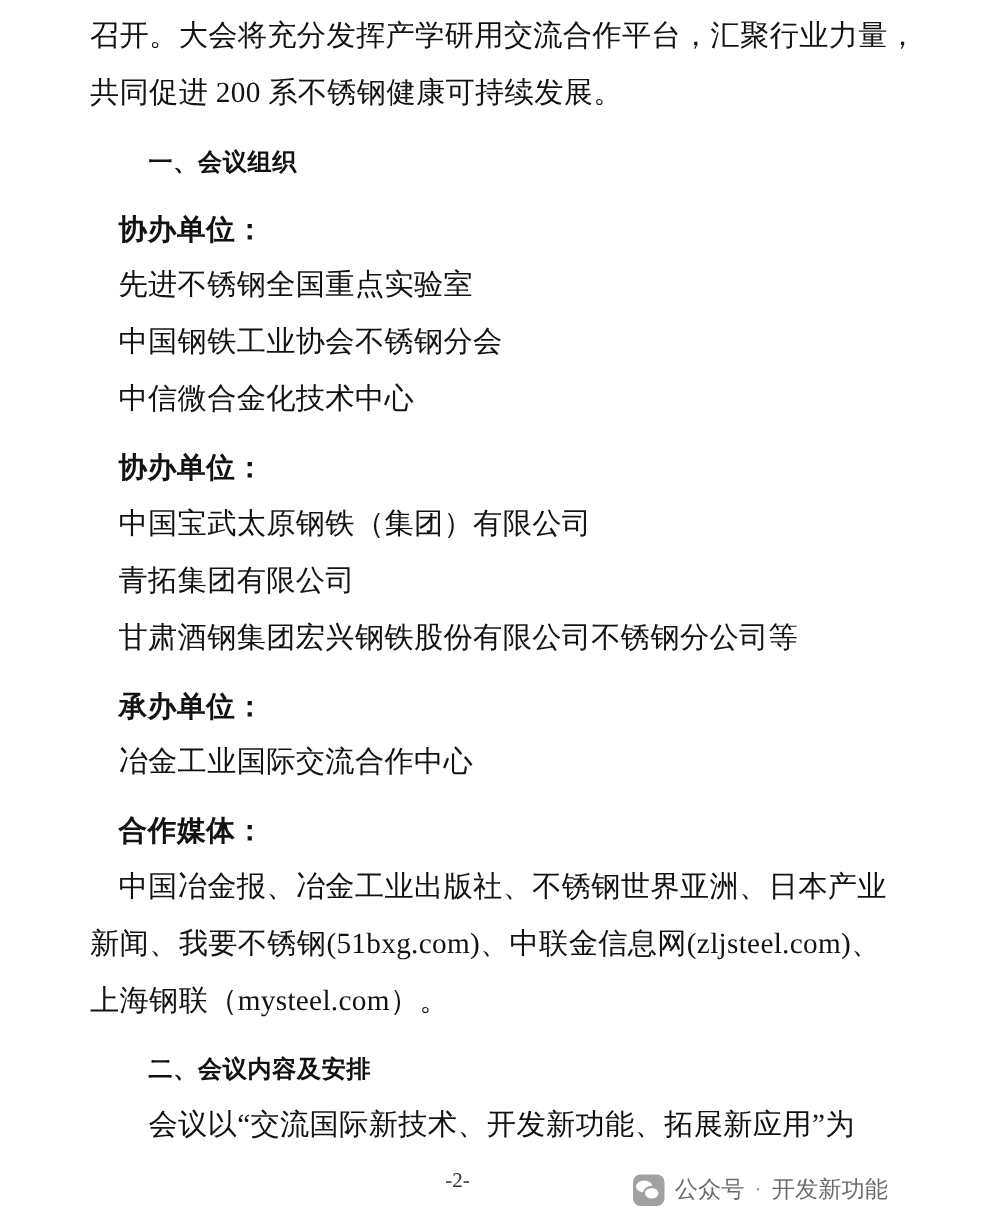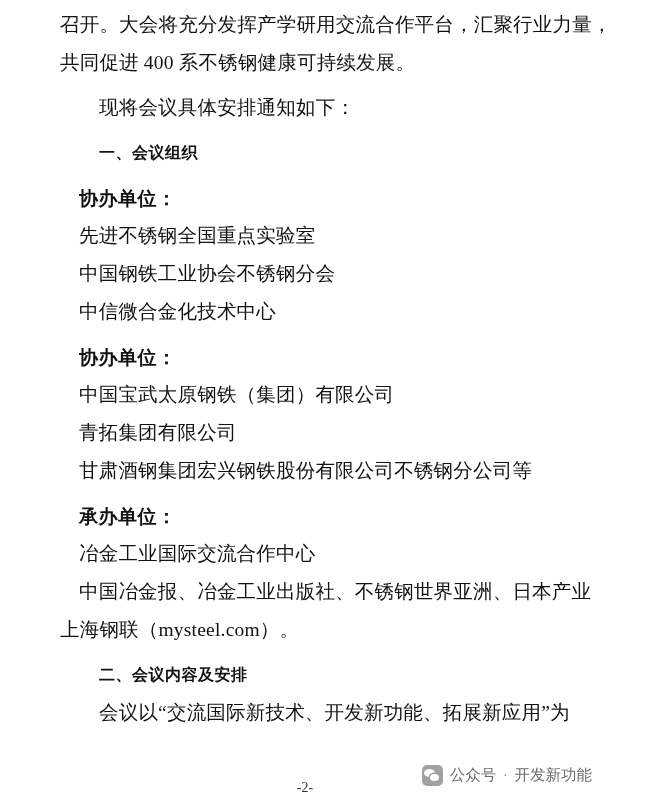--- a/index.html
+++ b/index.html
@@ -58,21 +58,21 @@
     right: 0;
     bottom: 16px;
     text-align: center;
     font-size: 14px;
     color: #333;
     font-family: "Liberation Serif", serif;
   }
   .watermark {
     position: absolute;
     right: 18px;
-    bottom: 26px;
+    bottom: 8px;
     display: flex;
     align-items: center;
     gap: 7px;
     color: #5f5f5f;
     font-size: 15.5px;
     font-family: "DejaVu Sans", "Liberation Sans", sans-serif;
     opacity: 0.92;
   }
   .wechat-icon {
     width: 21px;
@@ -107,40 +107,41 @@
     color: #8a8a8a;
     font-size: 13px;
   }
 </style>
 </head>
 <body>
 
 <div class="page">
 
   <div class="line">召开。大会将充分发挥产学研用交流合作平台，汇聚行业力量，</div>
-  <div class="line">共同促进 400 系不锈钢健康可持续发展。</div>
+  <div class="line">共同促进 200 系不锈钢健康可持续发展。</div>
 
-  <div class="line indent gap-top">现将会议具体安排通知如下：</div>
 
   <div class="line heading gap-top">一、会议组织</div>
 
   <div class="line subhead gap-top">协办单位：</div>
   <div class="line body-line">先进不锈钢全国重点实验室</div>
   <div class="line body-line">中国钢铁工业协会不锈钢分会</div>
   <div class="line body-line">中信微合金化技术中心</div>
 
   <div class="line subhead gap-top">协办单位：</div>
   <div class="line body-line">中国宝武太原钢铁（集团）有限公司</div>
   <div class="line body-line">青拓集团有限公司</div>
   <div class="line body-line">甘肃酒钢集团宏兴钢铁股份有限公司不锈钢分公司等</div>
 
   <div class="line subhead gap-top">承办单位：</div>
   <div class="line body-line">冶金工业国际交流合作中心</div>
 
+  <div class="line subhead gap-top">合作媒体：</div>
   <div class="line body-line">中国冶金报、冶金工业出版社、不锈钢世界亚洲、日本产业</div>
+  <div class="line">新闻、我要不锈钢(51bxg.com)、中联金信息网(zljsteel.com)、</div>
   <div class="line">上海钢联（mysteel.com）。</div>
 
   <div class="line heading gap-top">二、会议内容及安排</div>
 
   <div class="line indent">会议以“交流国际新技术、开发新功能、拓展新应用”为</div>
 
   <div class="footer">-2-</div>
 
   <div class="watermark">
     <span class="wechat-icon"></span>

